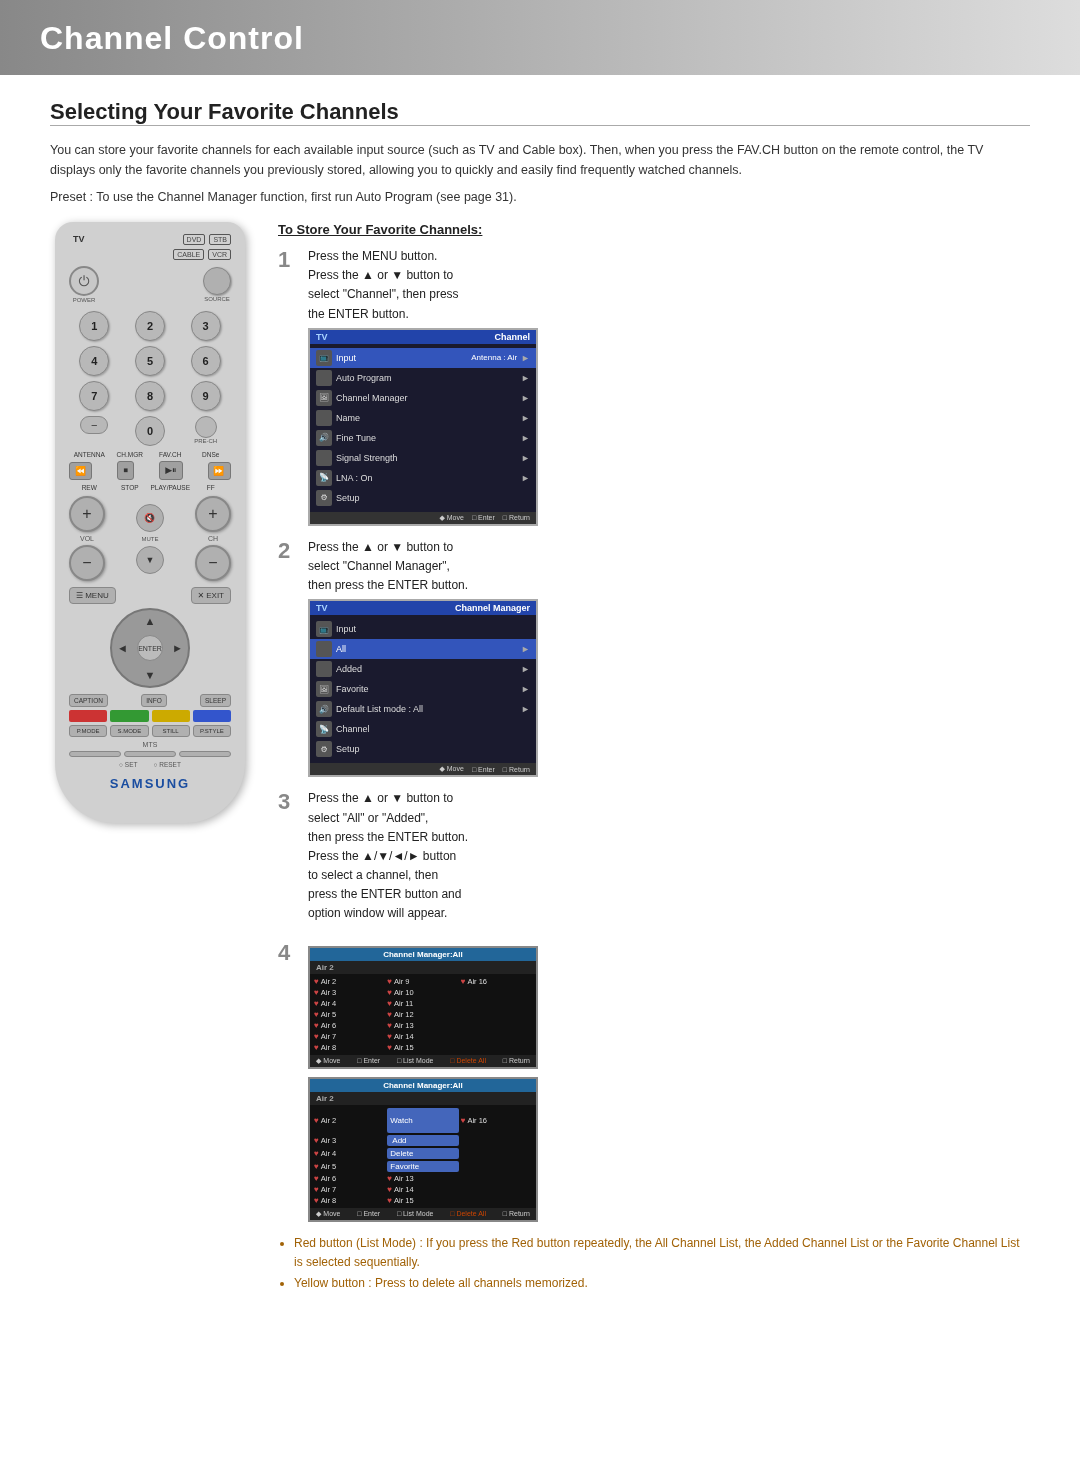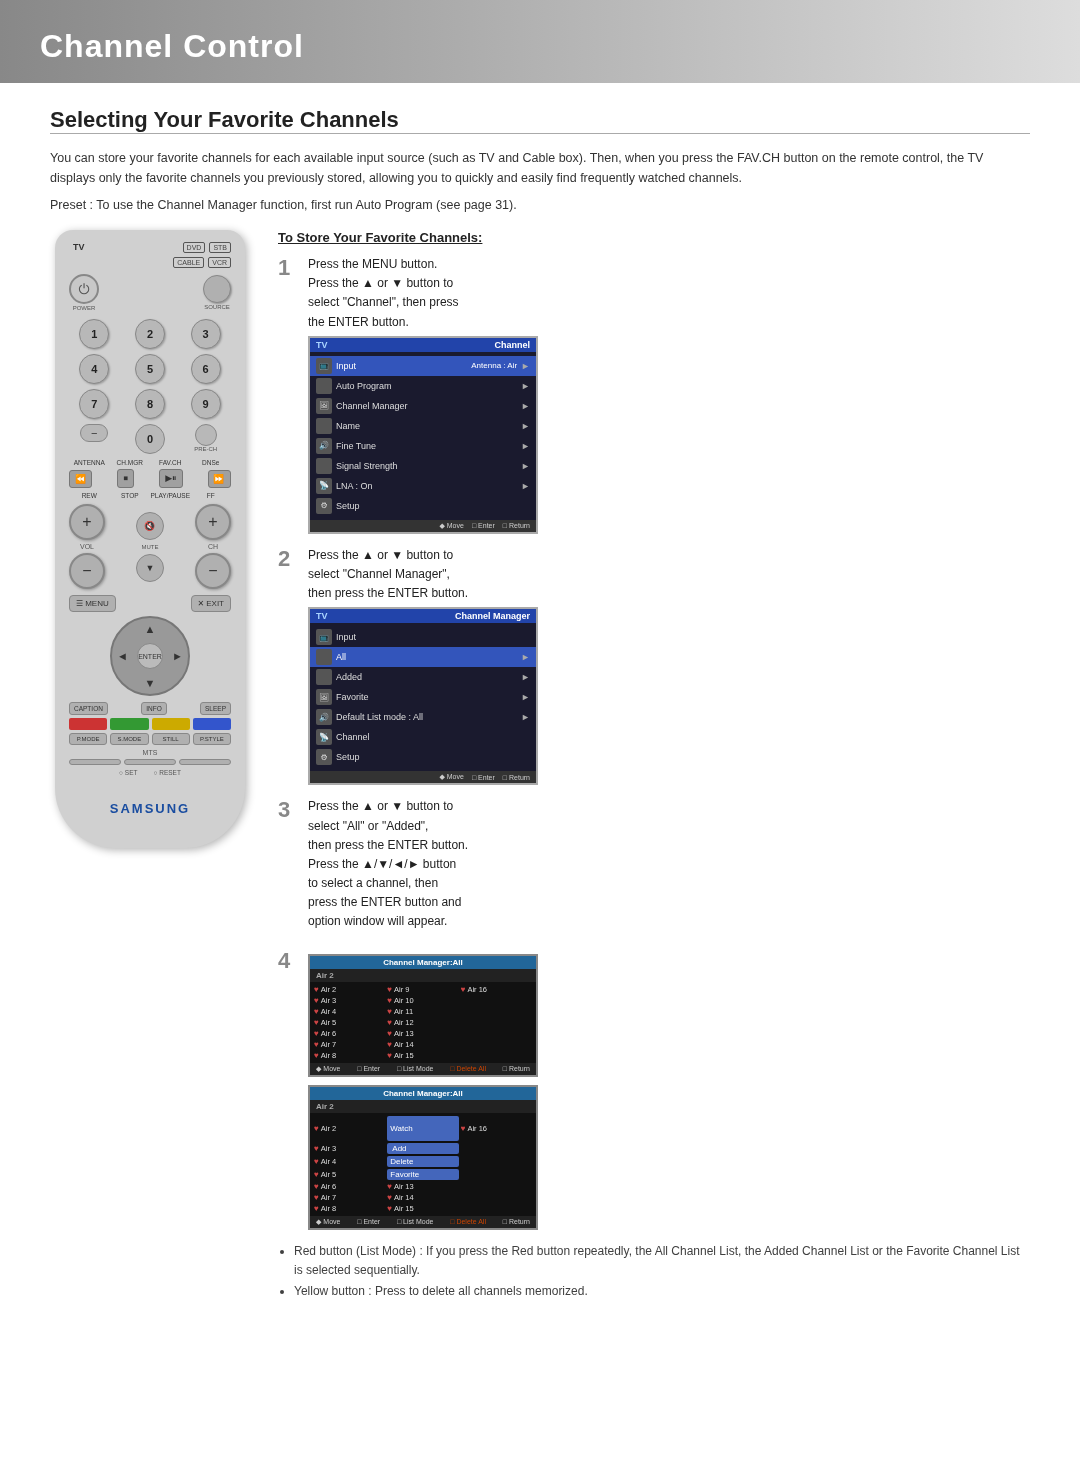--- a/index.html
+++ b/index.html
@@ -9,21 +9,21 @@
       width: 1080px;
       min-height: 1473px;
       position: relative;
       font-size: 13px;
       color: #222;
     }
 
     
     .page-header {
       background: linear-gradient(to right, #888 0%, #bbb 60%, #ddd 100%);
-      padding: 28px 40px 18px 40px;
+      padding: 20px 40px 18px 40px;
       margin-bottom: 0;
     }
     .page-header h1 {
       font-size: 32px;
       font-weight: bold;
       color: #fff;
       letter-spacing: 1px;
     }
 
     .main-content {
@@ -352,21 +352,21 @@
       color: #333;
       text-align: center;
     }
 
     .samsung-logo {
       text-align: center;
       font-size: 13px;
       font-weight: bold;
       color: #1a4da0;
       letter-spacing: 2px;
-      margin-top: 25px;
+      margin-top: 8px;
       margin-bottom: 4px;
     }
 
     .reset-row {
       display: flex;
       justify-content: center;
       gap: 16px;
       font-size: 6.5px;
       color: #555;
     }
@@ -537,21 +537,21 @@
       color: #ccc;
     }
 
     
     .bullet-list {
       padding-left: 16px;
     }
 
     .bullet-list li {
       font-size: 12px;
-      color: #404040;
+      color: #a16207;
       line-height: 1.6;
       margin-bottom: 2px;
     }
   </style>
 </head>
 <body>
 
 <div class="page-header">
   <h1>Channel Control</h1>
 </div>

